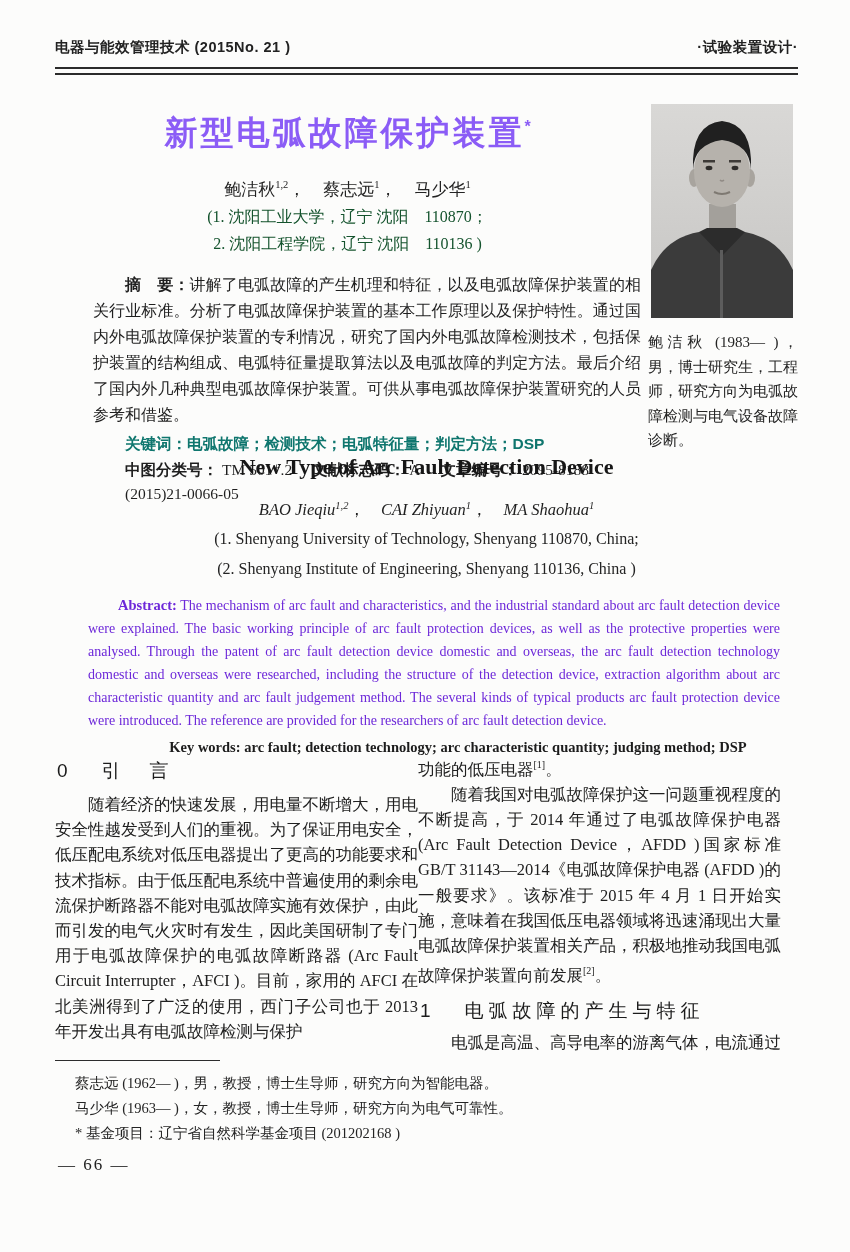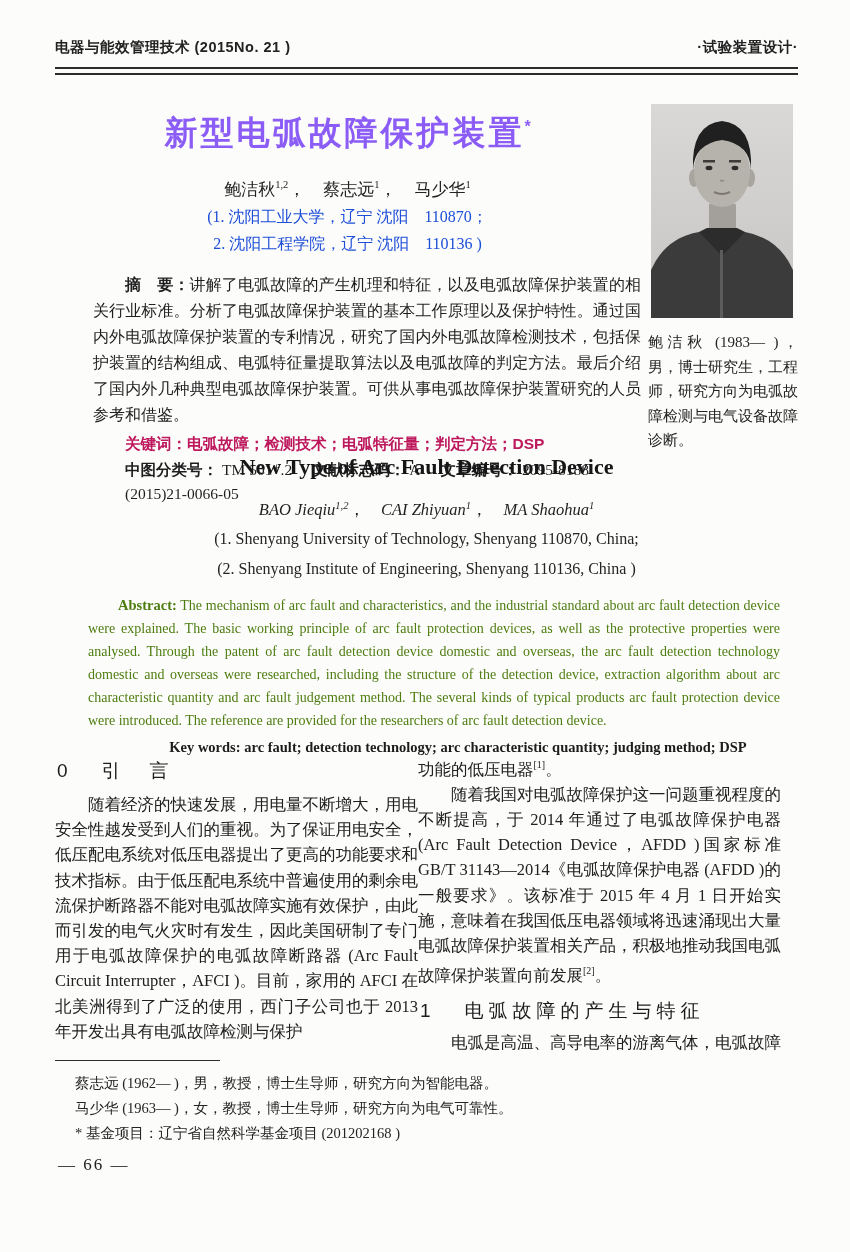--- a/index.html
+++ b/index.html
@@ -32,32 +32,32 @@
   }
   .cn-title sup{font-size:16px;letter-spacing:0;}
   .authors-cn{
     margin-top:16px;text-align:center;
     font-size:17px;line-height:26px;color:#232323;
   }
   .authors-cn .au{white-space:nowrap;}
   .authors-cn .sep{margin-right:18px;}
   .authors-cn sup,.authors-en sup{font-size:10.5px;}
   .affil-cn{
-    text-align:center;font-size:16px;line-height:27px;color:#1d4ed8;
+    text-align:center;font-size:16px;line-height:27px;color:#14532d;
   }
   .abstract-cn{
     margin:15px 0 0 38px;width:548px;
     text-align:justify;font-size:16px;line-height:26px;color:#1f1f1f;
     text-indent:32px;
   }
   .lbl-hei{font-family:"Liberation Sans","DejaVu Sans",sans-serif;font-weight:700;}
   .kw-cn{
     margin:4px 0 0 70px;
     font-family:"Liberation Sans","DejaVu Sans",sans-serif;
-    font-weight:700;font-size:15.5px;line-height:24px;color:#be185d;
+    font-weight:700;font-size:15.5px;line-height:24px;color:#0f766e;
   }
   .clc-line{margin:2px 0 0 70px;font-size:15.5px;line-height:24px;}
   .clc-line .gap{margin-left:20px;}
   .clc-line .v{margin-left:4px;}
   
   .photo-box{position:absolute;left:651px;top:104px;width:142px;height:214px;}
   .photo-box svg{display:block;width:100%;height:100%;}
   .bio{
     position:absolute;left:648px;top:330px;width:150px;
     font-size:15px;line-height:24.5px;text-align:justify;color:#242424;
@@ -70,21 +70,21 @@
     font-family:"Liberation Serif","DejaVu Serif",serif;
   }
   .authors-en{
     margin-top:9px;text-align:center;
     font-style:italic;font-size:16.5px;line-height:28px;
   }
   .authors-en .sep{margin-right:16px;font-style:normal;}
   .affil-en{text-align:center;font-size:16px;line-height:30px;color:#242424;}
   .abstract-en{
     margin:10px 0 0 33px;width:692px;
-    text-align:justify;font-size:14px;line-height:23px;color:#4d7c0f;
+    text-align:justify;font-size:14px;line-height:23px;color:#6d28d9;
     text-indent:30px;
   }
   .abstract-en b{font-size:14.5px;}
   .kw-en{
     margin:3px 0 0 63px;
     font-weight:700;font-size:14.5px;line-height:24px;color:#1c1c1c;text-align:center;
   }
   
   .columns{
     position:absolute;top:752px;left:55px;width:743px;height:300px;
@@ -187,21 +187,21 @@
   <div class="columns">
     <div class="col">
       <h3 class="sec-h"><span class="num">0</span><span class="ht">引　言</span></h3>
       <p class="body-p indent">随着经济的快速发展，用电量不断增大，用电安全性越发受到人们的重视。为了保证用电安全，低压配电系统对低压电器提出了更高的功能要求和技术指标。由于低压配电系统中普遍使用的剩余电流保护断路器不能对电弧故障实施有效保护，由此而引发的电气火灾时有发生，因此美国研制了专门用于电弧故障保护的电弧故障断路器 (Arc Fault Circuit Interrupter，AFCI )。目前，家用的 AFCI 在北美洲得到了广泛的使用，西门子公司也于 2013 年开发出具有电弧故障检测与保护</p>
     </div>
 
     <div class="col col-right">
       <p class="body-p"><span>功能的低压电器</span><sup class="ref">[1]</sup><span>。</span></p>
       <p class="body-p indent"><span>随着我国对电弧故障保护这一问题重视程度的不断提高，于 2014 年通过了电弧故障保护电器 (Arc Fault Detection Device，AFDD )国家标准 GB/T 31143—2014《电弧故障保护电器 (AFDD )的一般要求》。该标准于 2015 年 4 月 1 日开始实施，意味着在我国低压电器领域将迅速涌现出大量电弧故障保护装置相关产品，积极地推动我国电弧故障保护装置向前发展</span><sup class="ref">[2]</sup><span>。</span></p>
       <h3 class="sec-h"><span class="num">1</span><span class="ht">电弧故障的产生与特征</span></h3>
-      <p class="body-p indent">电弧是高温、高导电率的游离气体，电弧故障</p>
+      <p class="body-p indent">电弧是高温、高导电率的游离气体，电流通过</p>
     </div>
   </div>
 
   <div class="footnotes">
     <div class="fn-rule"></div>
     <p>蔡志远 (1962— )，男，教授，博士生导师，研究方向为智能电器。</p>
     <p>马少华 (1963— )，女，教授，博士生导师，研究方向为电气可靠性。</p>
     <p>* 基金项目：辽宁省自然科学基金项目 (201202168 )</p>
   </div>
 

